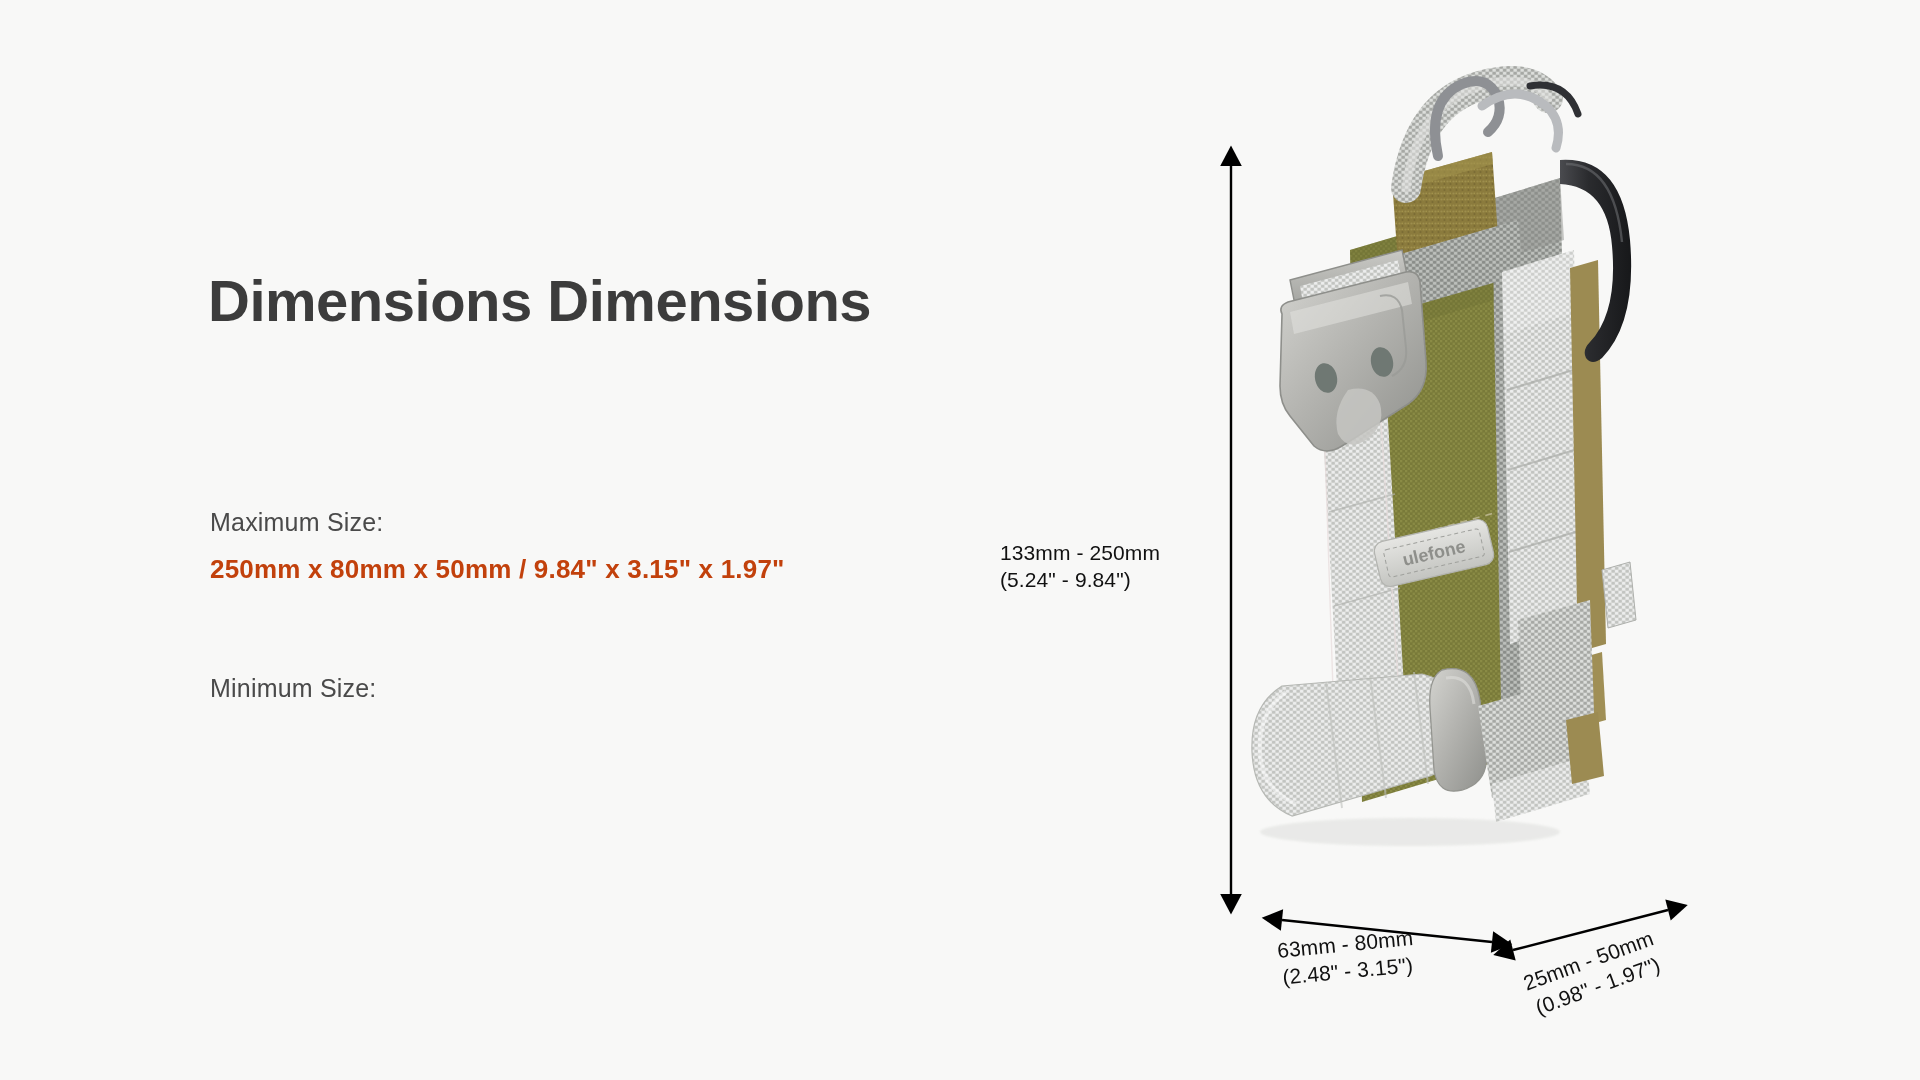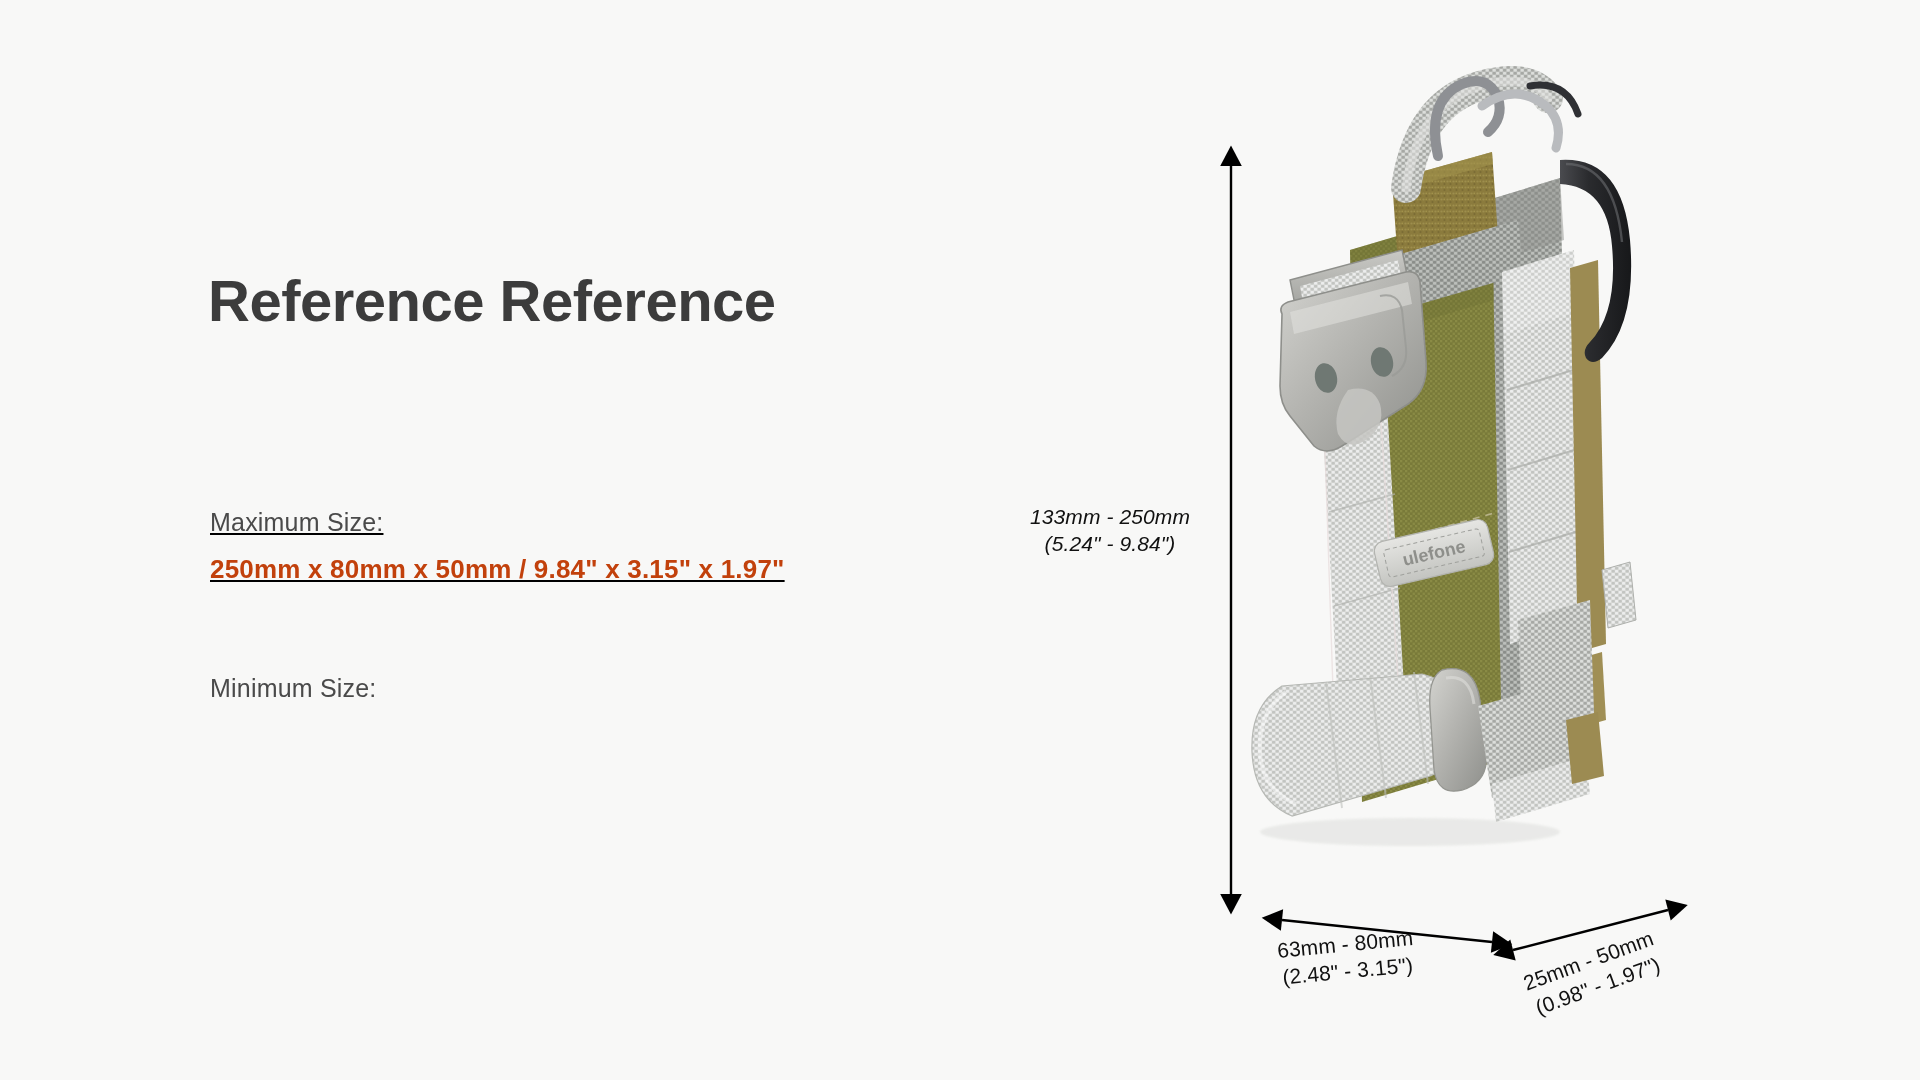--- a/index.html
+++ b/index.html
@@ -12,55 +12,55 @@
   }
   .stage{position:absolute;inset:0;}
 
   
   #page-title{
     position:absolute;left:208px;top:272px;
     font-size:58px;font-weight:bold;color:#3c3c3c;
     letter-spacing:-0.5px;line-height:1;white-space:nowrap;
   }
   .spec-block{position:absolute;left:210px;}
-  #spec-max{top:508px;text-decoration:underline;}
+  #spec-max{top:508px;}
   #spec-min{top:638px;margin-top:36px;}
   .spec-label{
     font-size:25px;color:#4a4a4a;font-weight:normal;
     letter-spacing:0.2px;margin-bottom:17px;white-space:nowrap;
   }
   .spec-value{
     font-size:26px;color:#c2410c;font-weight:bold;
     letter-spacing:0.2px;white-space:nowrap;
   }
 
   
   #dim-layer{position:absolute;left:0;top:0;width:1920px;height:1080px;pointer-events:none;}
 
   .dim-text{position:absolute;font-size:21px;color:#111;font-weight:bold;
             letter-spacing:0.1px;white-space:nowrap;line-height:1.28;text-align:center;}
 
-  #height-label{left:1000px;top:504px;width:220px;text-align:center;font-weight:normal;font-style:italic;}
+  #height-label{left:1000px;top:540px;width:220px;text-align:left;font-weight:normal;}
   #height-label .ln{display:block;}
 
   #width-label{left:1276px;top:938px;transform:rotate(-5.5deg);transform-origin:left top;font-weight:normal;}
   #width-label .ln{display:block;text-align:center;}
 
   #depth-label{left:1520px;top:972px;transform:rotate(-20deg);transform-origin:left top;font-weight:normal;}
   #depth-label .ln{display:block;text-align:center;}
 
   
   #product{position:absolute;left:1230px;top:60px;width:460px;height:850px;}
 </style>
 </head>
 <body>
 
 <div class="stage">
 
-  <div id="page-title">Reference Reference</div>
+  <div id="page-title">Dimensions Dimensions</div>
 
   <div class="spec-block" id="spec-max">
     <div class="spec-label">Maximum Size:</div>
     <div class="spec-value">250mm x 80mm x 50mm / 9.84" x 3.15" x 1.97"</div>
   </div>
 
   <div class="spec-block" id="spec-min">
     <div class="spec-label">Minimum Size:</div>
   </div>
 

